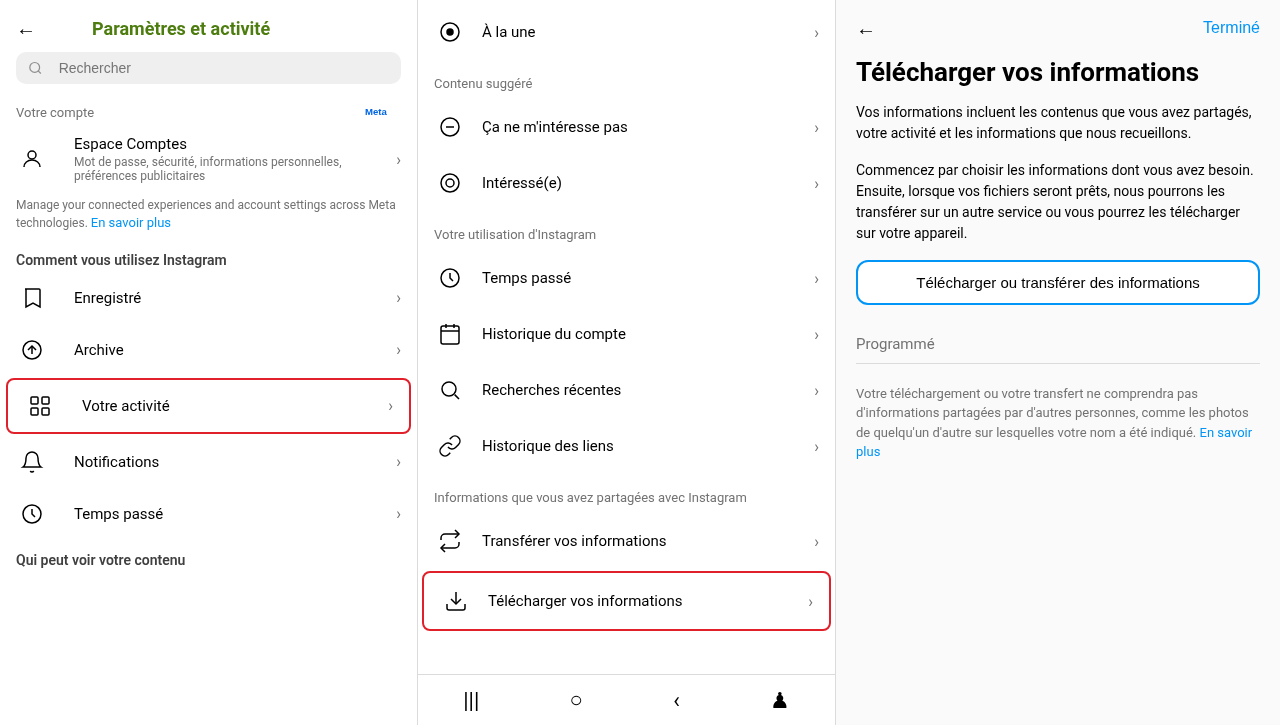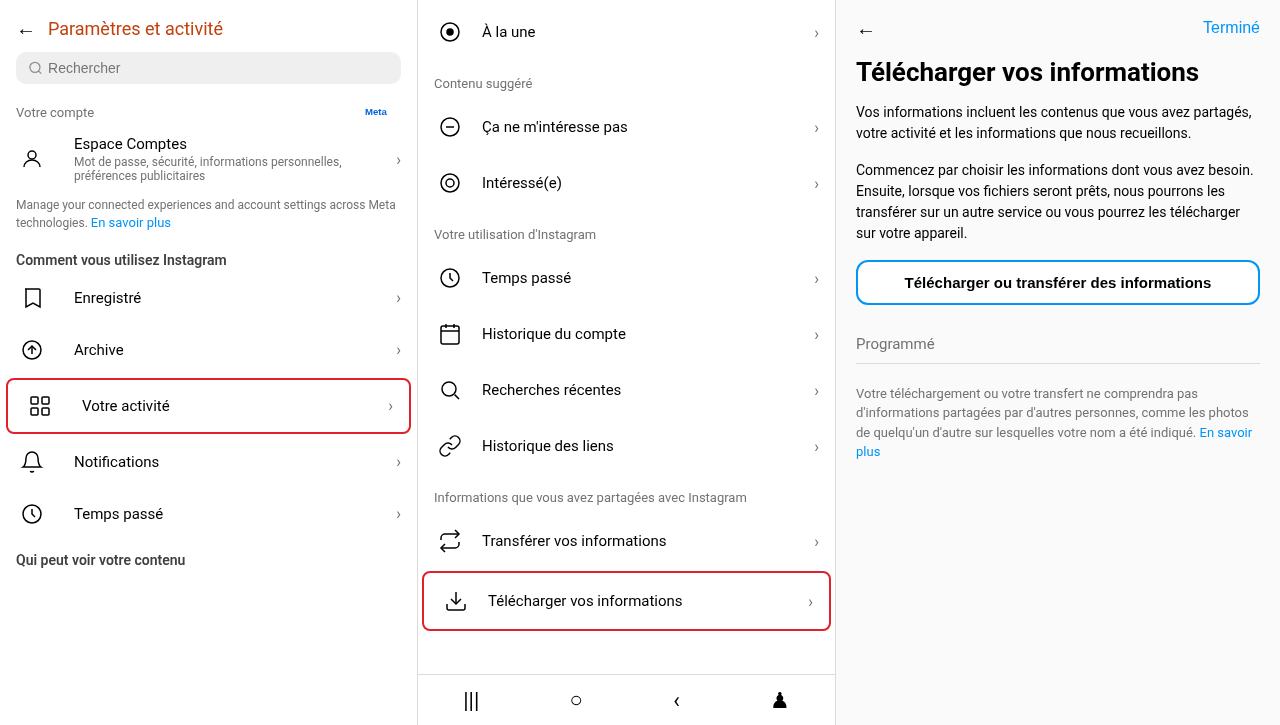--- a/index.html
+++ b/index.html
@@ -23,31 +23,32 @@
       flex-shrink: 0;
     }
     .left-header {
       display: flex;
       align-items: center;
       padding: 16px 16px 12px 16px;
       gap: 12px;
     }
     .left-header-title {
       font-size: 18px;
-      font-weight: 400;
-      color: #c2410c;
+      font-weight: 700;
+      color: #4d7c0f;
+      margin-left: 44px;
     }
     .search-bar {
       margin: 0 16px 12px 16px;
       display: flex;
       align-items: center;
       background: #efefef;
       border-radius: 10px;
       padding: 8px 12px;
-      gap: 5px;
+      gap: 16px;
     }
     .search-bar input {
       border: none;
       background: transparent;
       outline: none;
       font-size: 14px;
       color: #8e8e8e;
       width: 100%;
     }
     .section-label {
@@ -187,21 +188,21 @@
       line-height: 1.5;
       margin-bottom: 16px;
     }
     .download-btn {
       border: 2px solid #0095f6;
       border-radius: 12px;
       padding: 12px 16px;
       background: #fff;
       color: #000;
       font-size: 15px;
-      font-weight: 700;
+      font-weight: 400;
       cursor: pointer;
       width: 100%;
       text-align: center;
       margin-bottom: 20px;
     }
     .tabs-row {
       display: flex;
       border-bottom: 1px solid #dbdbdb;
       margin-bottom: 20px;
     }

